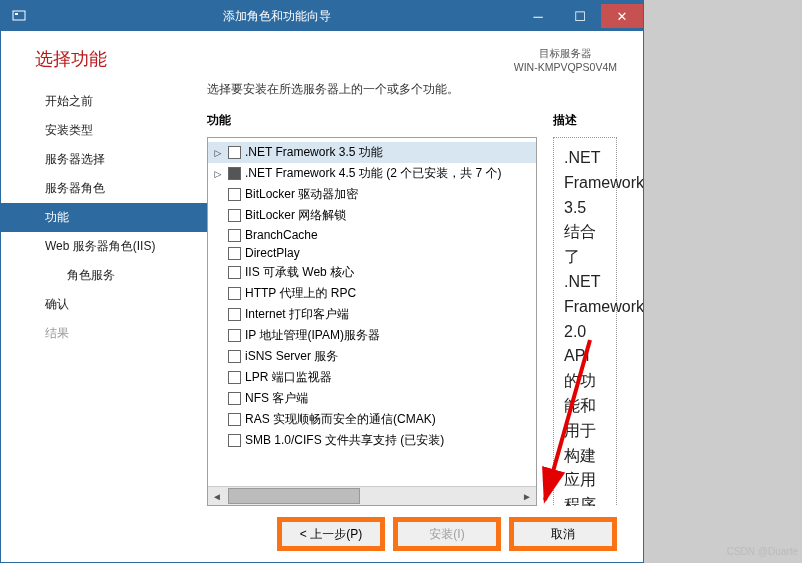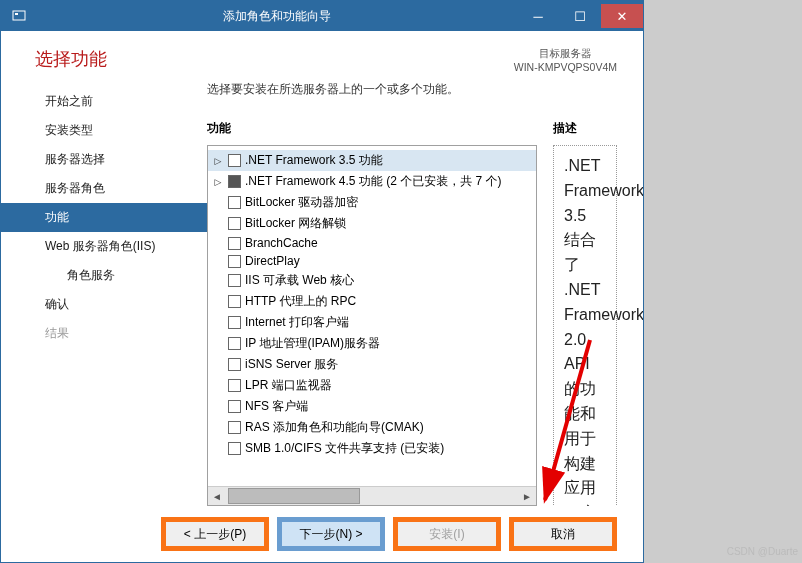--- a/index.html
+++ b/index.html
@@ -13,21 +13,21 @@
 .header-row{display:flex;align-items:flex-start;padding:16px 26px 4px 34px}
 .page-title{font-size:18px;color:#b91c1c;flex:1}
 .server-info{text-align:center;font-size:10.5px;color:#555}
 .content{flex:1;display:flex;padding:0 26px 0 0;overflow:hidden}
 .sidebar{width:206px;padding-top:10px;flex-shrink:0}
 .sb-item{padding:6px 0 6px 44px;font-size:12px;color:#1a1a1a}
 .sb-item.indent{padding-left:66px}
 .sb-item.sel{background:#2c6aa0;color:#fff}
 .sb-item.dis{color:#999}
 .main{flex:1;display:flex;flex-direction:column;padding-top:4px;min-width:0}
-.instr{font-size:12px;color:#333;margin-bottom:22px}
+.instr{font-size:12px;color:#333;margin-bottom:14px}
 .columns{flex:1;display:flex;gap:16px;min-height:0}
 .col{display:flex;flex-direction:column;min-width:0}
 .col-features{flex:0 0 330px}
 .col-desc{flex:1}
 .col-label{font-weight:bold;font-size:12px;margin-bottom:8px}
 .features-box{flex:1;border:1px solid #a0a0a0;display:flex;flex-direction:column;min-height:0}
 .feature-list{flex:1;overflow:hidden;padding:4px 0}
 .feature-item{display:flex;align-items:center;padding:2px 8px 2px 4px;gap:4px;white-space:nowrap}
 .expander{width:12px;height:12px;display:flex;align-items:center;justify-content:center;font-size:9px;color:#333;flex-shrink:0}
 .cb{width:13px;height:13px;border:1px solid #666;flex-shrink:0;box-sizing:border-box;background:#fff}
@@ -154,21 +154,21 @@
                   <span class="feature-label">LPR 端口监视器</span>
                 </div>
                 <div class="feature-item">
                   <span class="expander"></span>
                   <span class="cb"></span>
                   <span class="feature-label">NFS 客户端</span>
                 </div>
                 <div class="feature-item">
                   <span class="expander"></span>
                   <span class="cb"></span>
-                  <span class="feature-label">RAS 添加角色和功能向导(CMAK)</span>
+                  <span class="feature-label">RAS 实现顺畅而安全的通信(CMAK)</span>
                 </div>
                 <div class="feature-item">
                   <span class="expander"></span>
                   <span class="cb"></span>
                   <span class="feature-label">SMB 1.0/CIFS 文件共享支持 (已安装)</span>
                 </div>
               </div>
             <div class="hscroll">
               <div class="arr l">◄</div>
               <div class="thumb"></div>
@@ -179,21 +179,20 @@
         <div class="col col-desc">
           <div class="col-label">描述</div>
           <div class="desc-box">.NET Framework 3.5 结合了 .NET Framework 2.0 API 的功能和用于构建应用程序的全新技术，这些应用程序可提供美观的用户界面，保护客户个人身份信息，实现顺畅而安全的通信，以及提供为一系列业务进程建模的功能。</div>
         </div>
       </div>
     </div>
   </div>
 
   <div class="footer">
     <div class="btn">&lt; 上一步(P)</div>
-    <div class="btn primary">下一步(N) &gt;</div>
     <div class="btn dis">安装(I)</div>
     <div class="btn">取消</div>
   </div>
 </div>
 
 <svg class="arrow-annot" style="left:440px;top:330px" width="160" height="200">
   <defs>
       <marker id="ah" markerWidth="10" markerHeight="10" refX="8" refY="3" orient="auto">
         <path d="M0,0 L0,6 L9,3 z" fill="#e30000"></path>
       </marker>

